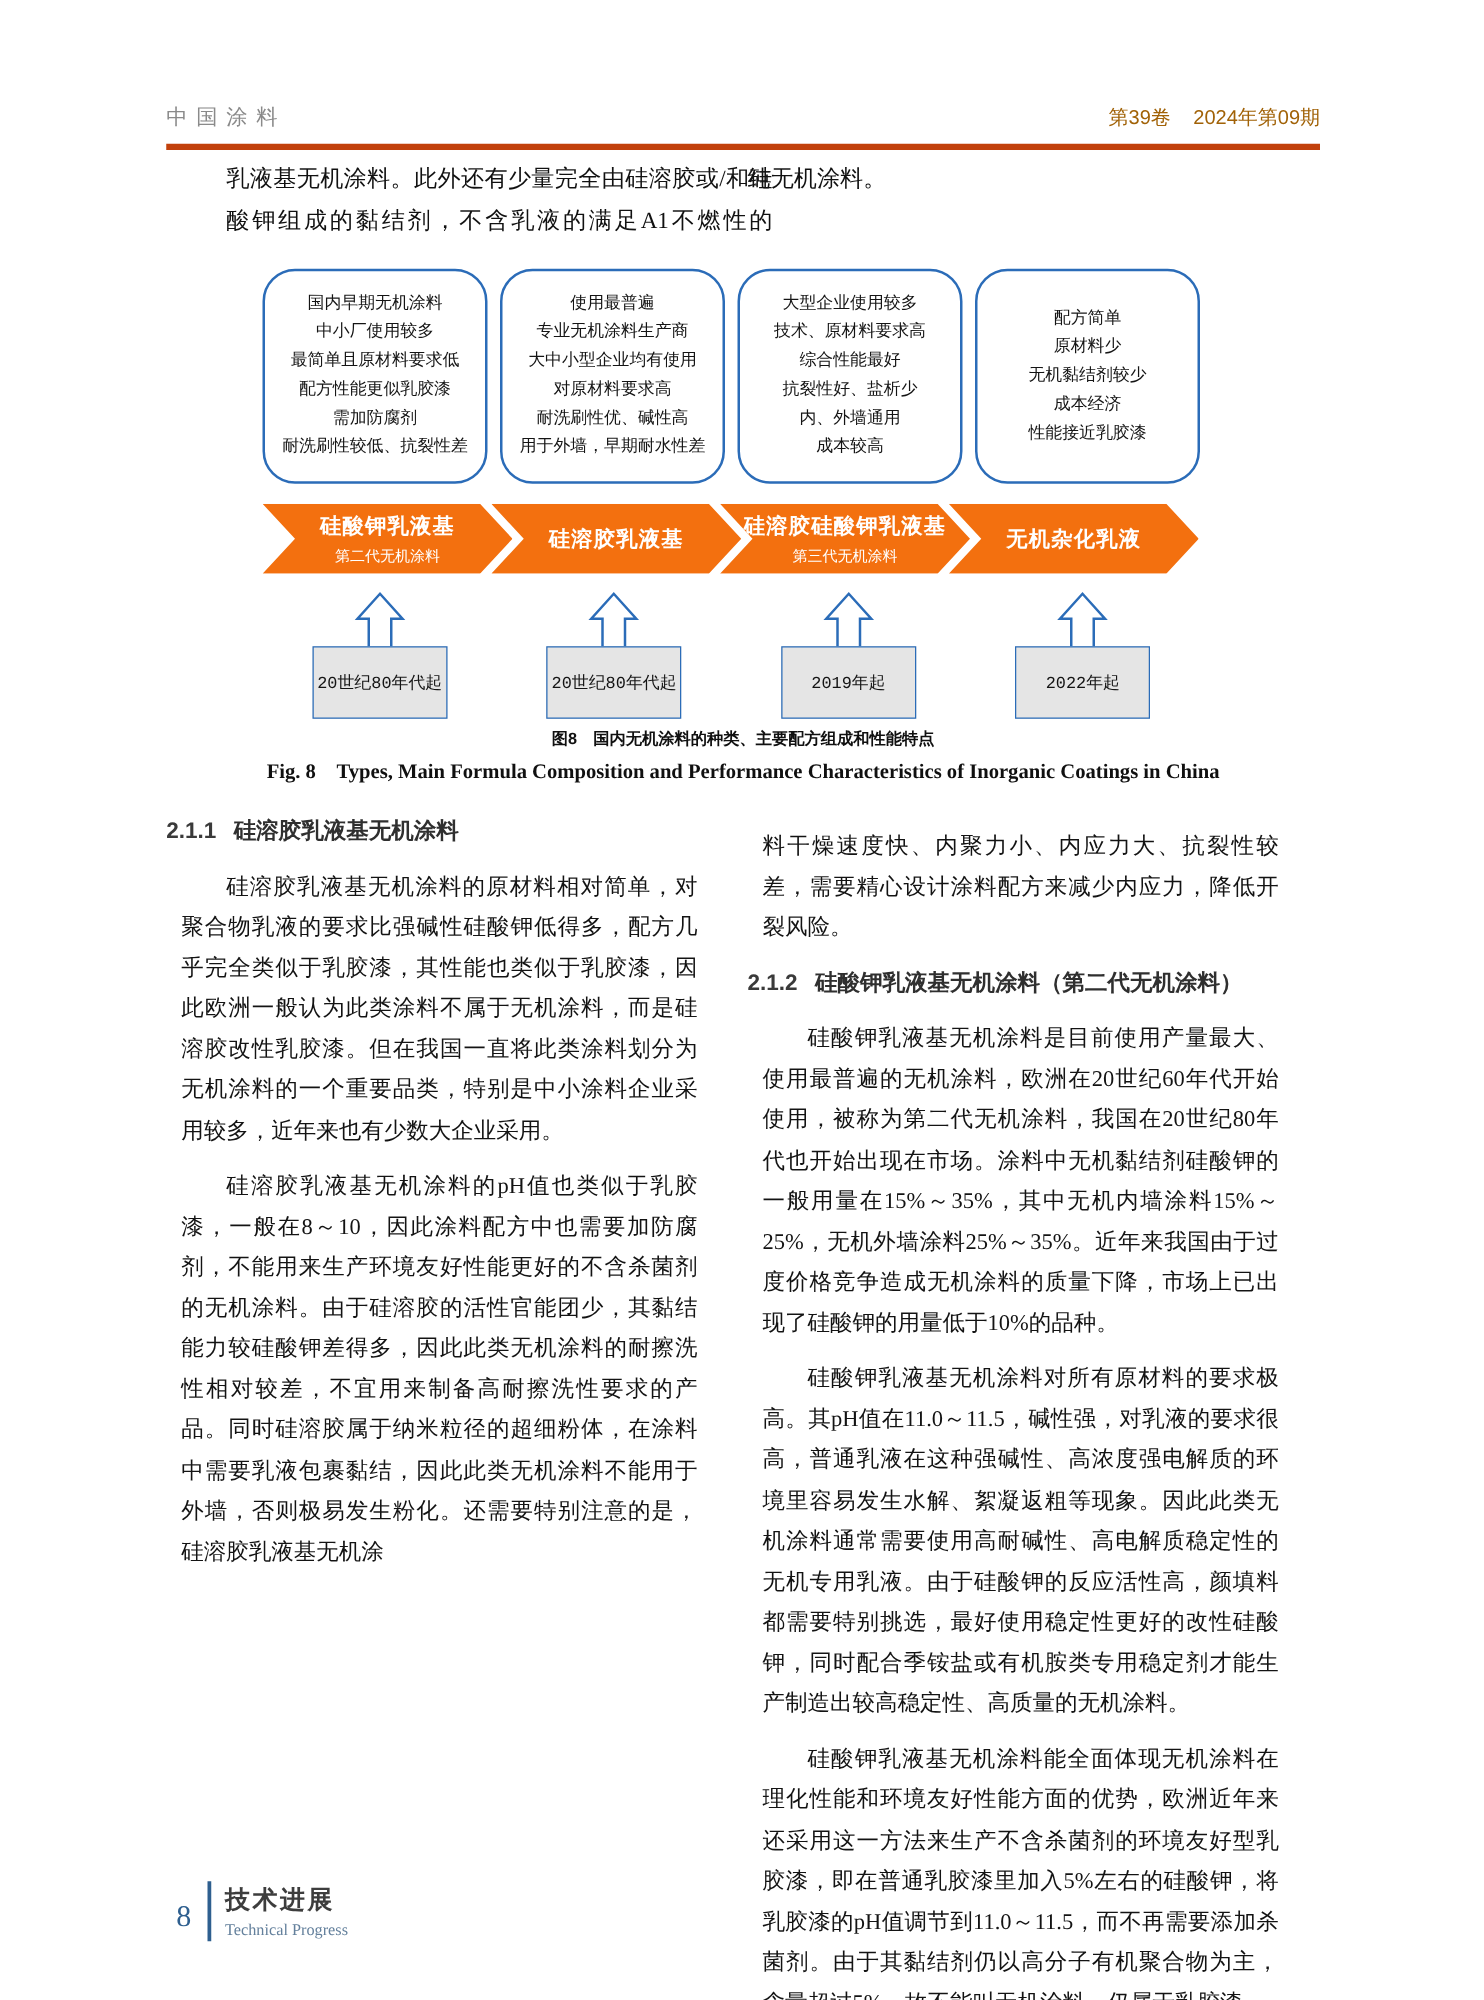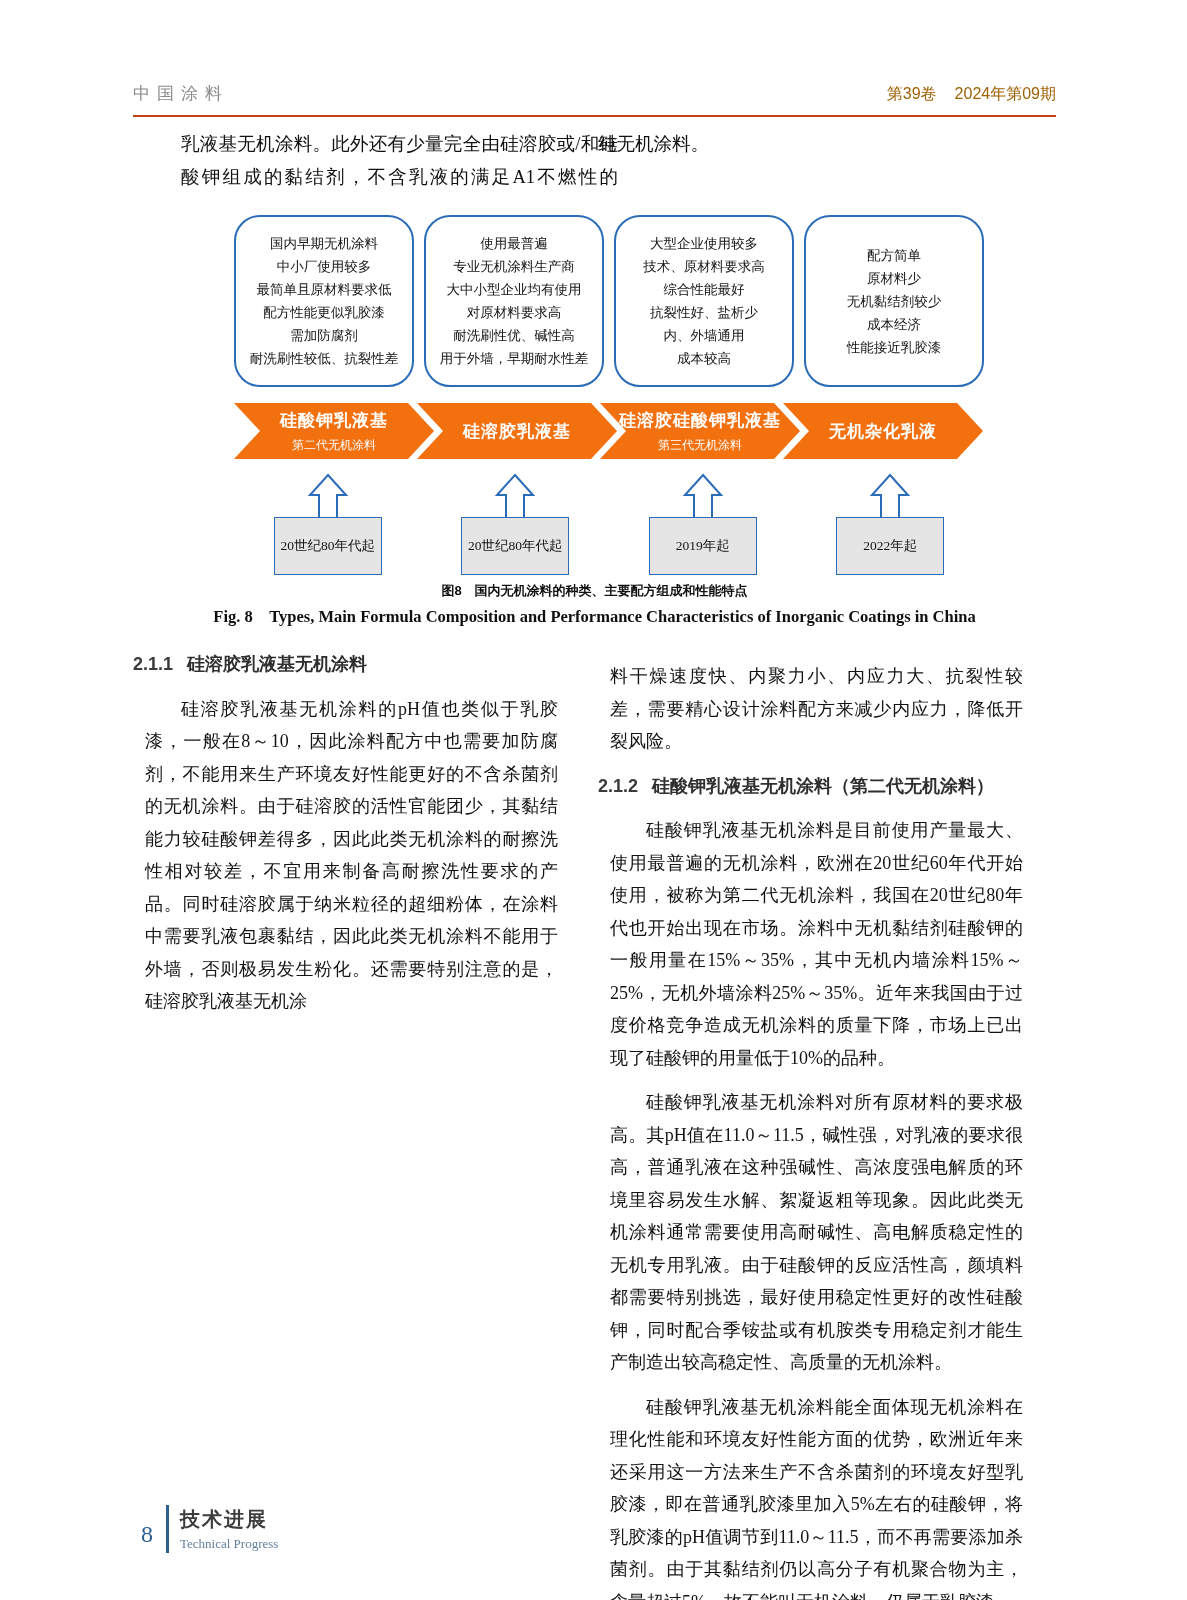--- a/index.html
+++ b/index.html
@@ -1,29 +1,29 @@
 <!DOCTYPE html>
 <html><head>
 <meta charset="utf-8">
 <style>
   html,body{margin:0;padding:0;background:#fff;}
   .page{position:relative;width:1187px;height:1600px;background:#ffffff;overflow:hidden;
         font-family:"Liberation Serif","DejaVu Serif",serif;color:#111;}
   
   .header{position:absolute;left:133px;top:82px;width:923px;display:flex;justify-content:space-between;
-          align-items:flex-end;padding-bottom:10px;border-bottom:2px solid #c2410c;}
+          align-items:flex-end;padding-bottom:10px;border-bottom:5px solid #c2410c;}
   .journal{font-size:17px;color:#8a8a8a;letter-spacing:7px;font-family:"Liberation Sans","DejaVu Sans",sans-serif;}
   .issue{font-size:16px;color:#a16207;font-family:"Liberation Sans","DejaVu Sans",sans-serif;}
   .issue .vol{margin-right:18px;}
   
   .intro-left{position:absolute;left:133px;top:128px;width:437px;font-size:18.5px;line-height:33px;
               text-align:justify;text-align-last:justify;margin-left:48px;}
   .intro-right{position:absolute;left:598px;top:128px;width:437px;font-size:18.5px;line-height:33px;}
   
-  .figure{position:absolute;left:234px;top:215px;width:750px;}
+  .figure{position:absolute;left:210px;top:215px;width:750px;font-family:Liberation Mono, monospace;}
   .fig-boxes{display:grid;grid-template-columns:repeat(4,1fr);gap:10px;height:172px;}
   .fbox{border:2.5px solid #2b6cb8;border-radius:26px;display:flex;flex-direction:column;
         justify-content:center;align-items:center;text-align:center;font-size:13.5px;line-height:23px;
         color:#141414;padding:6px 3px;box-sizing:border-box;background:#fff;}
   .fig-arrows{display:flex;margin-top:16px;height:56px;}
   .chev{width:200px;background:#f3700f;color:#fff;display:flex;flex-direction:column;justify-content:center;
         align-items:center;clip-path:polygon(0 0,calc(100% - 26px) 0,100% 50%,calc(100% - 26px) 100%,0 100%,26px 50%);}
   .chev + .chev{margin-left:-17px;}
   .chev-title{font-size:17px;font-weight:bold;letter-spacing:1px;}
   .chev-sub{font-size:12px;margin-top:5px;}
@@ -153,20 +153,21 @@
 
   <div class="caption">
     <div class="cap-zh">图8　国内无机涂料的种类、主要配方组成和性能特点</div>
     <div class="cap-en">Fig. 8　Types, Main Formula Composition and Performance Characteristics of Inorganic Coatings in China</div>
   </div>
 
   <div class="col col-left">
     <div class="sec-heading">
       <span class="sec-num">2.1.1</span><span>硅溶胶乳液基无机涂料</span>
     </div>
+    <p class="indent">硅溶胶乳液基无机涂料的原材料相对简单，对聚合物乳液的要求比强碱性硅酸钾低得多，配方几乎完全类似于乳胶漆，其性能也类似于乳胶漆，因此欧洲一般认为此类涂料不属于无机涂料，而是硅溶胶改性乳胶漆。但在我国一直将此类涂料划分为无机涂料的一个重要品类，特别是中小涂料企业采用较多，近年来也有少数大企业采用。</p>
     <p class="indent">硅溶胶乳液基无机涂料的pH值也类似于乳胶漆，一般在8～10，因此涂料配方中也需要加防腐剂，不能用来生产环境友好性能更好的不含杀菌剂的无机涂料。由于硅溶胶的活性官能团少，其黏结能力较硅酸钾差得多，因此此类无机涂料的耐擦洗性相对较差，不宜用来制备高耐擦洗性要求的产品。同时硅溶胶属于纳米粒径的超细粉体，在涂料中需要乳液包裹黏结，因此此类无机涂料不能用于外墙，否则极易发生粉化。还需要特别注意的是，硅溶胶乳液基无机涂</p>
   </div>
 
   <div class="col col-right">
     <p>料干燥速度快、内聚力小、内应力大、抗裂性较差，需要精心设计涂料配方来减少内应力，降低开裂风险。</p>
     <div class="sec-heading">
       <span class="sec-num">2.1.2</span><span>硅酸钾乳液基无机涂料（第二代无机涂料）</span>
     </div>
     <p class="indent">硅酸钾乳液基无机涂料是目前使用产量最大、使用最普遍的无机涂料，欧洲在20世纪60年代开始使用，被称为第二代无机涂料，我国在20世纪80年代也开始出现在市场。涂料中无机黏结剂硅酸钾的一般用量在15%～35%，其中无机内墙涂料15%～25%，无机外墙涂料25%～35%。近年来我国由于过度价格竞争造成无机涂料的质量下降，市场上已出现了硅酸钾的用量低于10%的品种。</p>
     <p class="indent">硅酸钾乳液基无机涂料对所有原材料的要求极高。其pH值在11.0～11.5，碱性强，对乳液的要求很高，普通乳液在这种强碱性、高浓度强电解质的环境里容易发生水解、絮凝返粗等现象。因此此类无机涂料通常需要使用高耐碱性、高电解质稳定性的无机专用乳液。由于硅酸钾的反应活性高，颜填料都需要特别挑选，最好使用稳定性更好的改性硅酸钾，同时配合季铵盐或有机胺类专用稳定剂才能生产制造出较高稳定性、高质量的无机涂料。</p>

